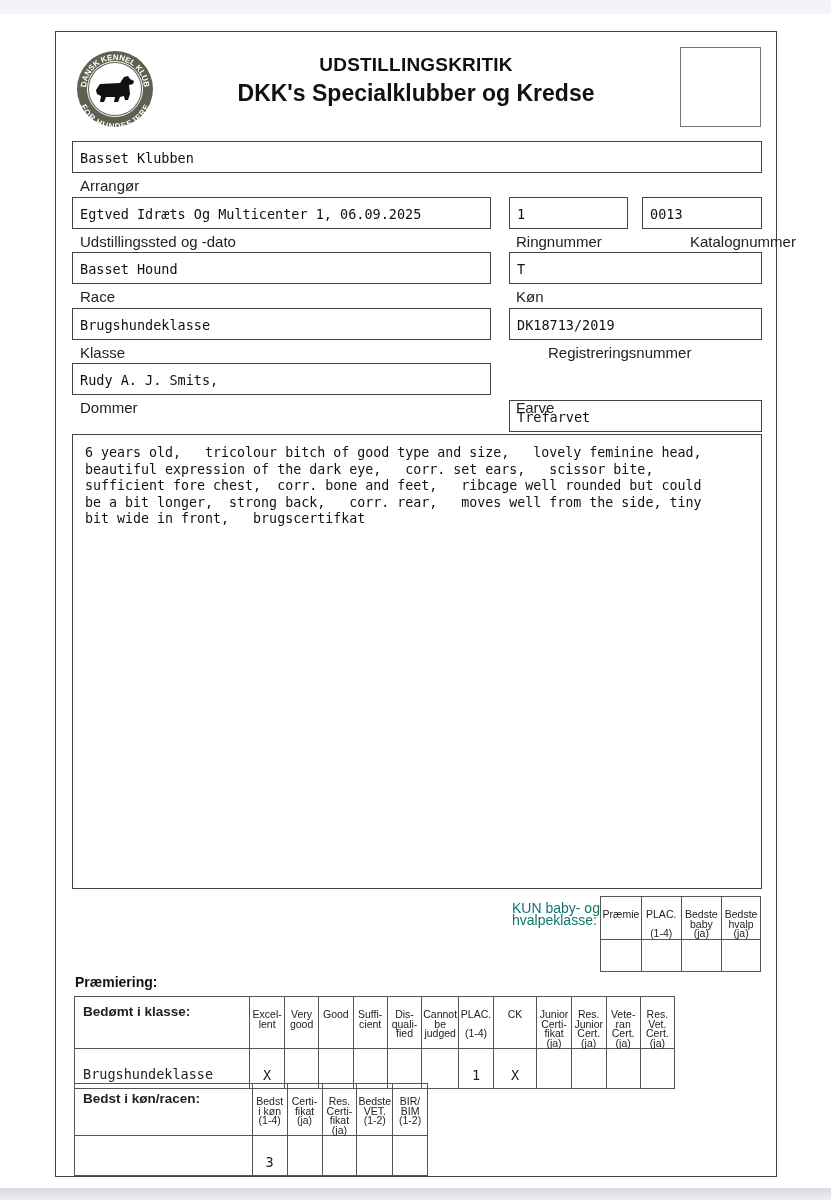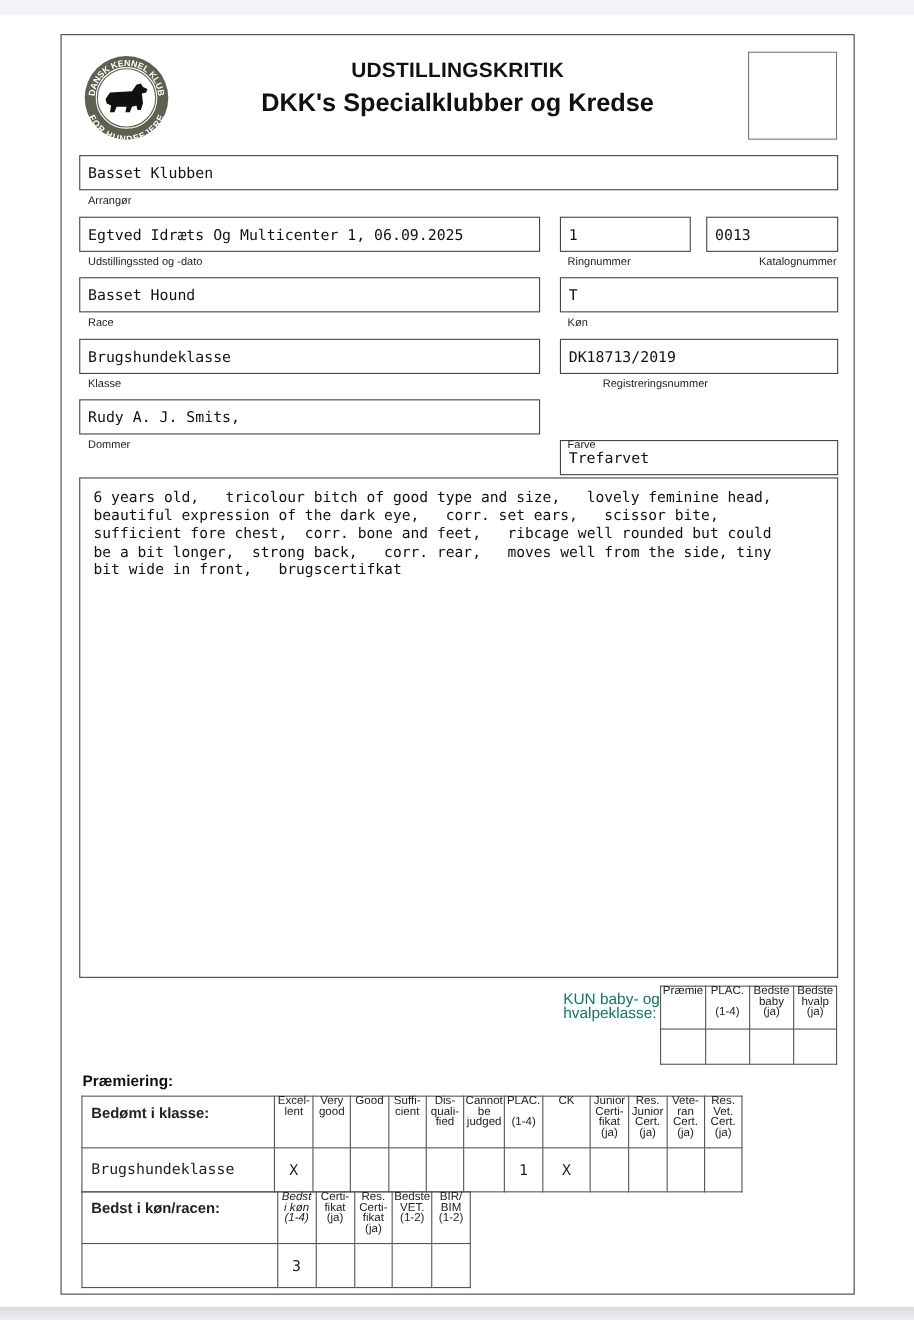--- a/index.html
+++ b/index.html
@@ -6,25 +6,25 @@
   html, body { width: 831px; height: 1200px; background: #ffffff; overflow: hidden; }
   body { position: relative; font-family: "Liberation Sans", sans-serif; color: #111; }
   .topband { position: absolute; left: 0; top: 0; width: 831px; height: 14px; background: #f3f4f8; }
   .bottomband { position: absolute; left: 0; top: 1188px; width: 831px; height: 12px; background: linear-gradient(#d9dadf, #eceef3); }
   .page { position: absolute; left: 55px; top: 31px; width: 722px; height: 1146px; border: 1.5px solid #444; background: #fff; }
   .logo { position: absolute; left: 76px; top: 50px; width: 78px; height: 78px; }
   .title1 { position: absolute; left: 200px; top: 54px; width: 432px; text-align: center; font-weight: bold; font-size: 19px; letter-spacing: 0.2px; }
   .title2 { position: absolute; left: 200px; top: 80px; width: 432px; text-align: center; font-weight: bold; font-size: 23px; }
   .photo { position: absolute; left: 680px; top: 47px; width: 81px; height: 80px; border: 1.5px solid #777; }
   .field { position: absolute; border: 1.5px solid #444; height: 32px; font-family: "DejaVu Sans Mono", monospace; font-size: 13.5px; padding: 8px 7px 0 7px; white-space: nowrap; overflow: hidden; }
-  .lbl { position: absolute; font-size: 10px; color: #222; }
+  .lbl { position: absolute; font-size: 15px; color: #222; }
   .critique { position: absolute; left: 72px; top: 434px; width: 690px; height: 455px; border: 1.5px solid #444; padding: 10px 12px; font-family: "DejaVu Sans Mono", monospace; font-size: 13.3px; line-height: 16.5px; white-space: pre-wrap; }
   .kun { position: absolute; left: 512px; top: 902px; font-size: 14px; line-height: 12px; color: #0f766e; }
   table.grid { position: absolute; border-collapse: collapse; }
-  table.grid td { border: 1px solid #555; vertical-align: top; text-align: center; font-size: 10.5px; line-height: 9.5px; padding: 0 1px 0 1px; color: #222; }
+  table.grid td { border: 1px solid #555; vertical-align: top; text-align: center; font-size: 10.5px; line-height: 9.5px; padding: 13px 1px 0 1px; color: #222; }
   table.grid td.val { vertical-align: middle; font-family: "DejaVu Sans Mono", monospace; font-size: 13.5px; line-height: 14px; }
   table.grid td.rowhead { text-align: left; vertical-align: middle; font-weight: bold; font-size: 13.5px; padding-left: 8px; }
   table.grid td.rowval { text-align: left; vertical-align: middle; font-family: "DejaVu Sans Mono", monospace; font-size: 13.5px; padding-left: 8px; }
   .premiering { position: absolute; left: 75px; top: 974px; font-weight: bold; font-size: 14px; }
   .br { display: block; }
 </style>
 </head>
 <body>
 
 <div class="topband"></div>
@@ -199,21 +199,21 @@
     <td class="val"></td>
     <td class="val"></td>
   </tr>
 </tbody>
   </table>
 
 <table class="grid" style="left:74px; top:1083px; width:354px;">
   <tbody>
       <tr style="height:47px;">
     <td class="rowhead" style="width:179px; vertical-align:top; padding-top:10px;">Bedst i køn/racen:</td>
-    <td style="width:35px;font-style:italic;">
+    <td style="width:35px;">
           <span class="br">Bedst</span>
           <span class="br">i køn</span>
           <span class="br">(1-4)</span>
         </td>
     <td style="width:35px;">
           <span class="br">Certi-</span>
           <span class="br">fikat</span>
           <span class="br">(ja)</span>
         </td>
     <td style="width:35px;">

